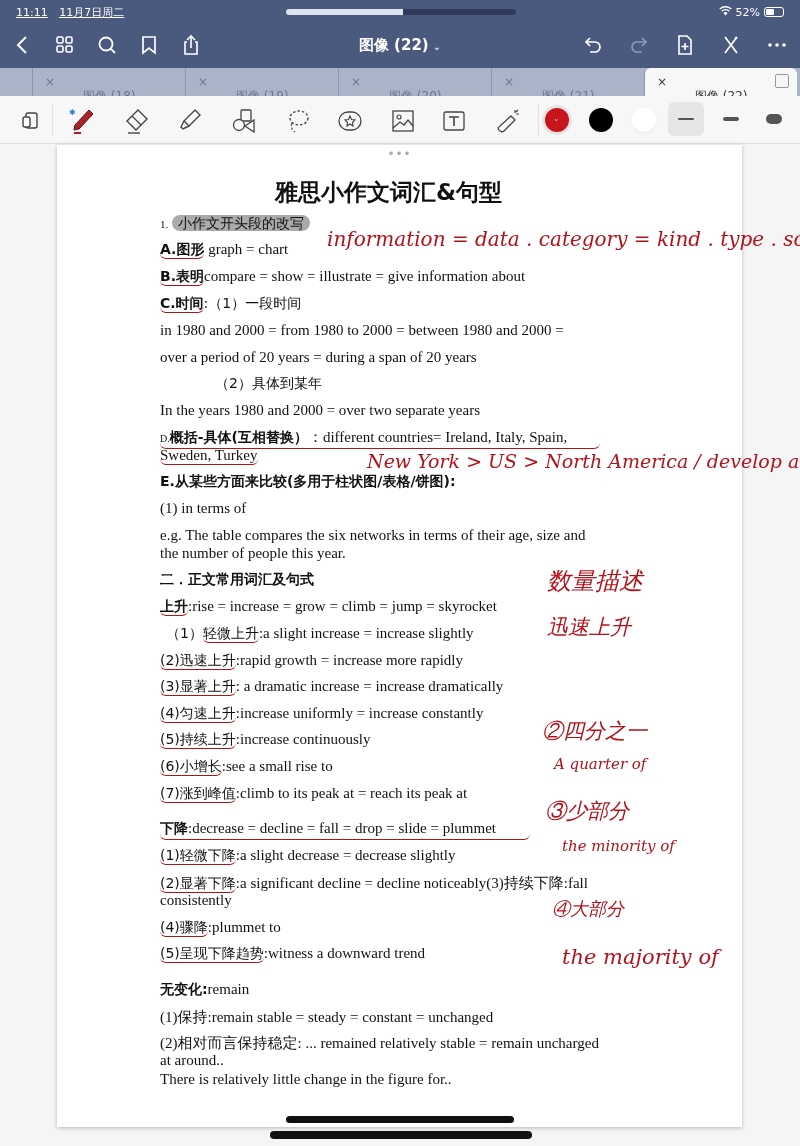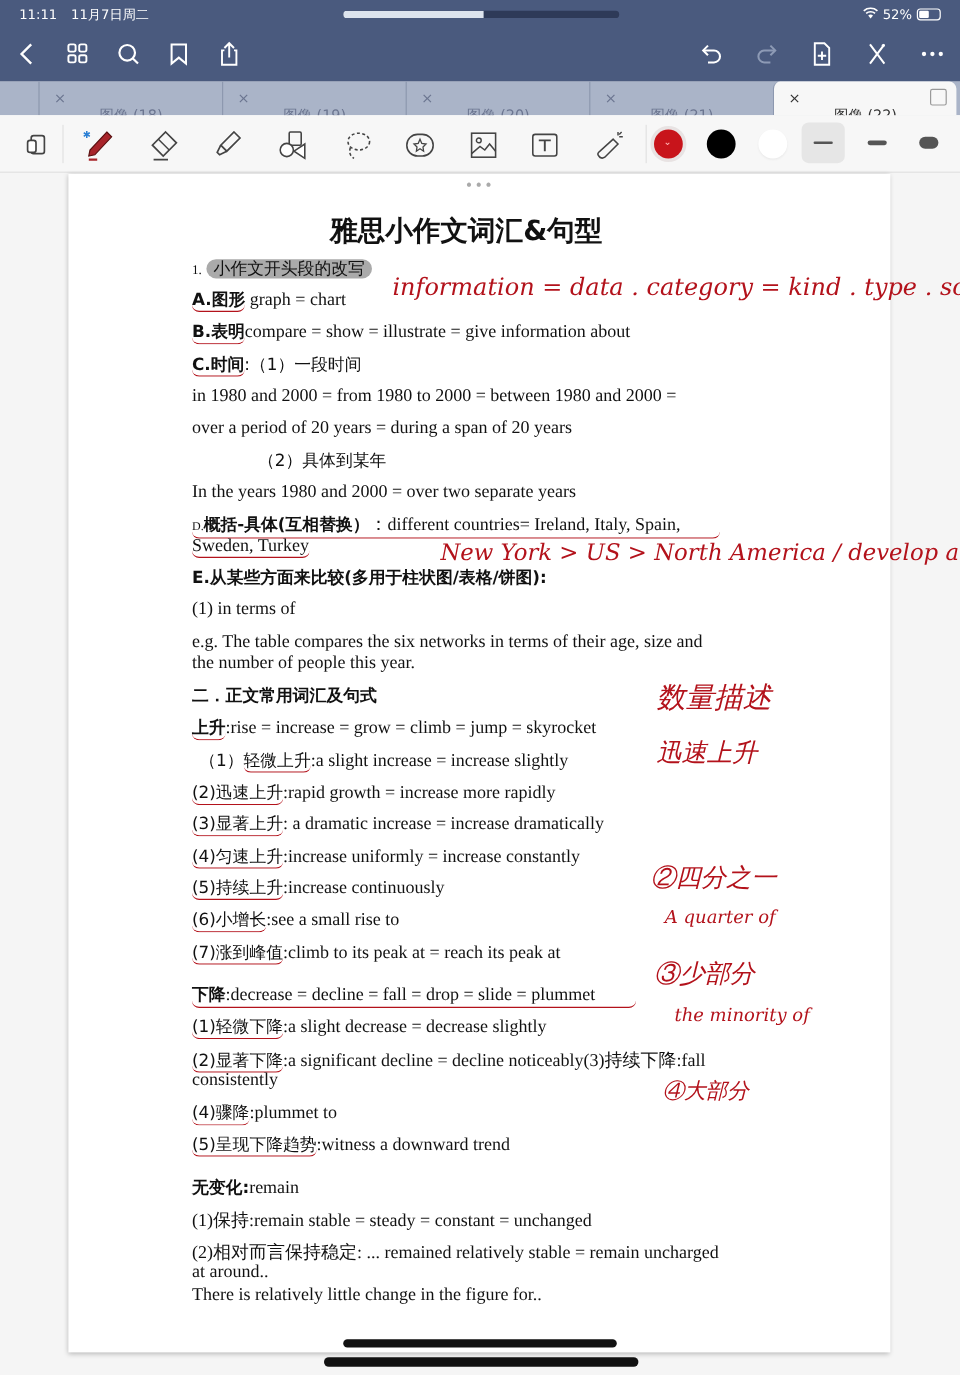--- a/index.html
+++ b/index.html
@@ -1,19 +1,19 @@
 <!DOCTYPE html>
 <html><head>
 <meta charset="utf-8">
 <style>
   * { box-sizing: border-box; margin: 0; padding: 0; }
   html, body { width: 800px; height: 1146px; overflow: hidden; background: #f5f5f5; font-family: "DejaVu Sans", sans-serif; }
   .topbar { position: absolute; left: 0; top: 0; width: 800px; height: 68px; background: #4a5a7e; color: #fff; }
   .status { position: absolute; top: 4px; left: 16px; right: 16px; height: 16px; font-size: 11px; display: flex; justify-content: space-between; align-items: center; }
-  .status-left span { margin-right: 8px; }
+  .status-left span { margin-right: 8px; text-decoration: underline; }
   .grabber { position: absolute; left: 286px; top: 9px; width: 230px; height: 6px; border-radius: 3px; background: #2e3a58; overflow: hidden; }
   .grabber .fill { width: 51%; height: 100%; background: #dde4ee; }
   .status-right { display: flex; align-items: center; gap: 4px; }
   .battery { width: 20px; height: 10px; border: 1px solid #fff; border-radius: 3px; padding: 1px; position: relative; }
   .battery .lvl { width: 52%; height: 100%; background: #fff; border-radius: 1px; }
   .navrow { position: absolute; top: 28px; left: 0; width: 800px; height: 34px; display: flex; align-items: center; }
   .nav-left { position: absolute; left: 10px; display: flex; gap: 16px; align-items: center; }
   .nav-right { position: absolute; right: 10px; display: flex; gap: 20px; align-items: center; }
   .nav-icon { width: 26px; height: 26px; display: flex; align-items: center; justify-content: center; color: #fff; }
   .nav-icon svg { width: 22px; height: 22px; }
@@ -100,20 +100,23 @@
           </svg>
       </div>
       <div class="nav-icon">
         <svg viewBox="0 0 22 22">
             <path d="M7 8 H5 V20 H17 V8 H15" stroke="#fff" stroke-width="1.6" fill="none"></path>
             <path d="M11 14 V2 M7 6 L11 2 L15 6" stroke="#fff" stroke-width="1.6" fill="none"></path>
           </svg>
       </div>
     </div>
 
+    <div class="doc-title">
+      <span>图像 (22)</span><span class="chev">⌄</span>
+    </div>
 
     <div class="nav-right">
       <div class="nav-icon">
         <svg viewBox="0 0 22 22">
             <path d="M8 4 L4 8 L8 12" stroke="#fff" stroke-width="1.7" fill="none"></path>
             <path d="M4 8 H13 A5 5 0 0 1 13 18 H8" stroke="#fff" stroke-width="1.7" fill="none"></path>
           </svg>
       </div>
       <div class="nav-icon">
         <svg viewBox="0 0 22 22">
@@ -306,16 +309,17 @@
 
   <div class="hw" style="left:270px;top:82px;font-size:20px">information = data . category = kind . type . sort</div>
   <div class="hw" style="left:310px;top:305px;font-size:19px">New York &gt; US &gt; North America / develop area</div>
   <div class="hw" style="left:490px;top:420px;font-size:24px">数量描述</div>
   <div class="hw" style="left:490px;top:468px;font-size:21px">迅速上升</div>
   <div class="hw" style="left:485px;top:572px;font-size:21px">②四分之一</div>
   <div class="hw" style="left:497px;top:610px;font-size:15px">A quarter of</div>
   <div class="hw" style="left:488px;top:652px;font-size:21px">③少部分</div>
   <div class="hw" style="left:505px;top:692px;font-size:15px">the minority of</div>
   <div class="hw" style="left:495px;top:752px;font-size:18px">④大部分</div>
+  <div class="hw" style="left:505px;top:800px;font-size:21px">the majority of</div>
 </div>
 
 <div class="home-ind"></div>
 <div class="home-ind2"></div>
 
 </body></html>

